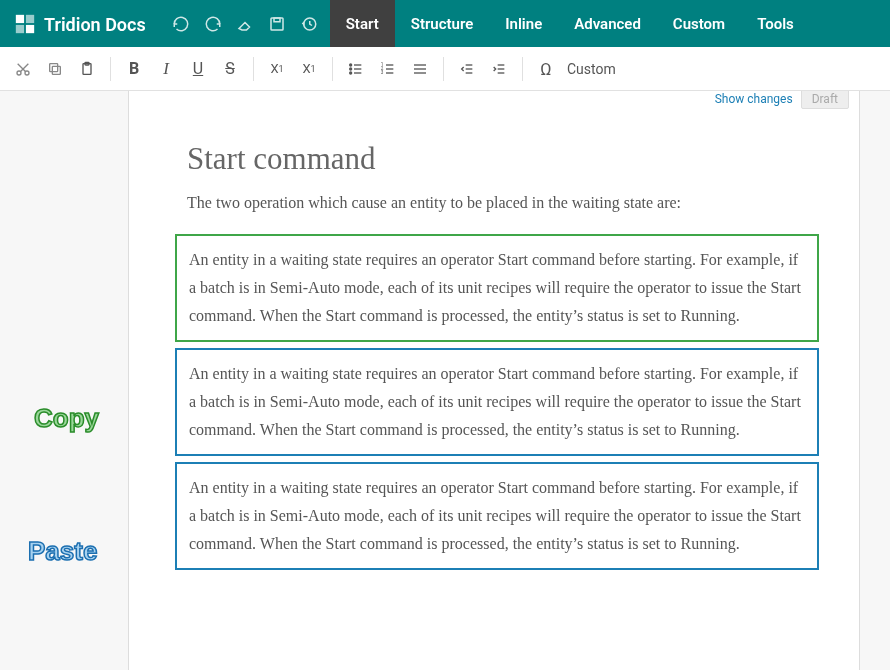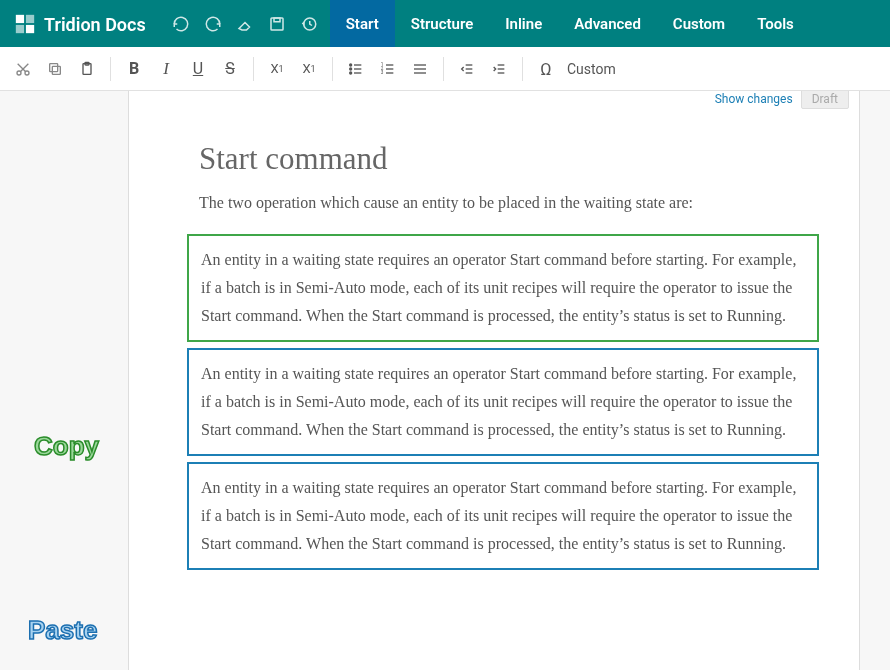--- a/index.html
+++ b/index.html
@@ -55,21 +55,21 @@
     }
     .menu-item {
       padding: 0 16px;
       display: flex;
       align-items: center;
       font-size: 15px;
       font-weight: 600;
       color: #fff;
       cursor: pointer;
     }
-    .menu-item.active { background: #0369a1; }
+    .menu-item.active { background: #404040; }
 
     .toolbar {
       height: 44px;
       background: #fff;
       border-bottom: 1px solid #e1e1e1;
       display: flex;
       align-items: center;
       padding: 0 8px;
       gap: 2px;
     }
@@ -105,21 +105,20 @@
     .editor-area {
       position: absolute;
       top: 91px;
       left: 128px;
       right: 30px;
       bottom: 0;
       background: #fff;
       border-left: 1px solid #ddd;
       border-right: 1px solid #ddd;
       overflow: hidden;
-      padding-left: 12px;
     }
     .editor-inner {
       padding: 50px 40px 20px 58px;
       font-family: Georgia, 'Times New Roman', serif;
       color: #555;
     }
     .doc-title {
       font-size: 31px;
       font-weight: 400;
       color: #666;
@@ -153,30 +152,29 @@
     .box-green { border-color: #3fa648; }
     .box-blue { border-color: #1c7fb5; }
     
     .overlay-label {
       position: absolute;
       font-size: 26px;
       font-weight: 700;
       font-family: Verdana, sans-serif;
       -webkit-text-stroke: 1.5px;
       text-shadow: 0 0 3px #fff;
-      margin-top: 28px;
     }
     .lbl-copy {
       top: 403px;
       left: 34px;
       color: #9ad79a;
       -webkit-text-stroke-color: #2a8c2a;
     }
     .lbl-paste {
-      top: 587px;
+      top: 536px;
       left: 28px;
       color: #a7d2f0;
       -webkit-text-stroke-color: #1c6fb0;
     }
     .top-right-bits {
       position: absolute;
       top: -2px;
       right: 10px;
       display: flex;
       gap: 8px;

